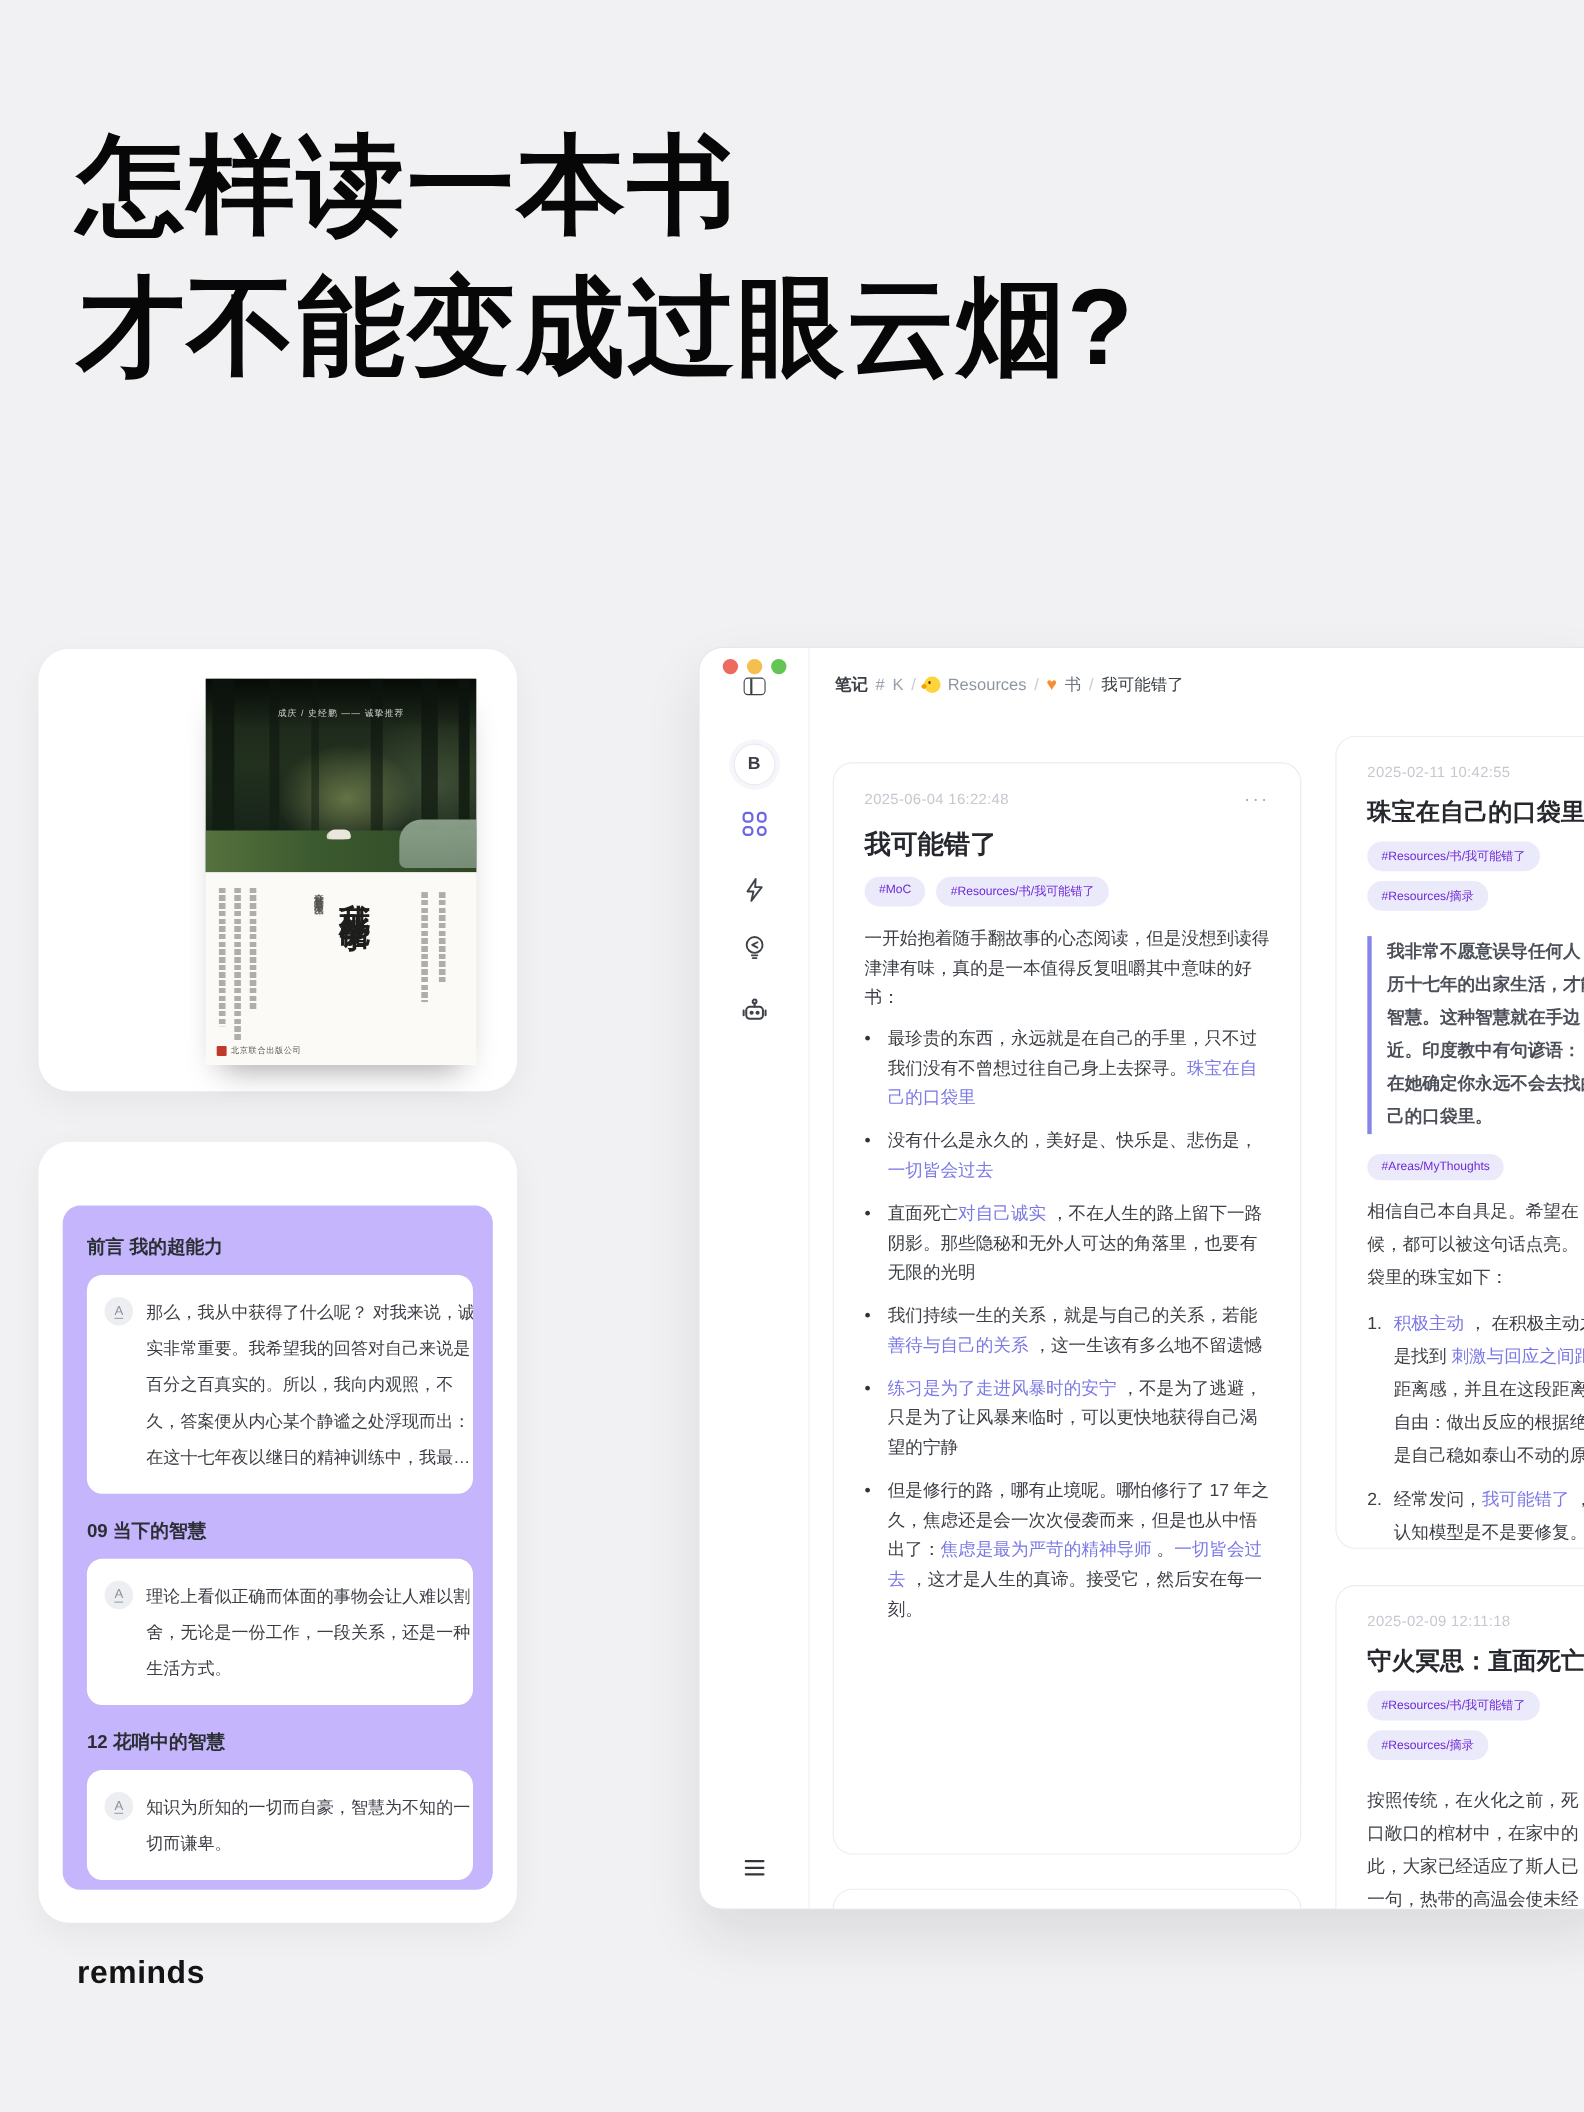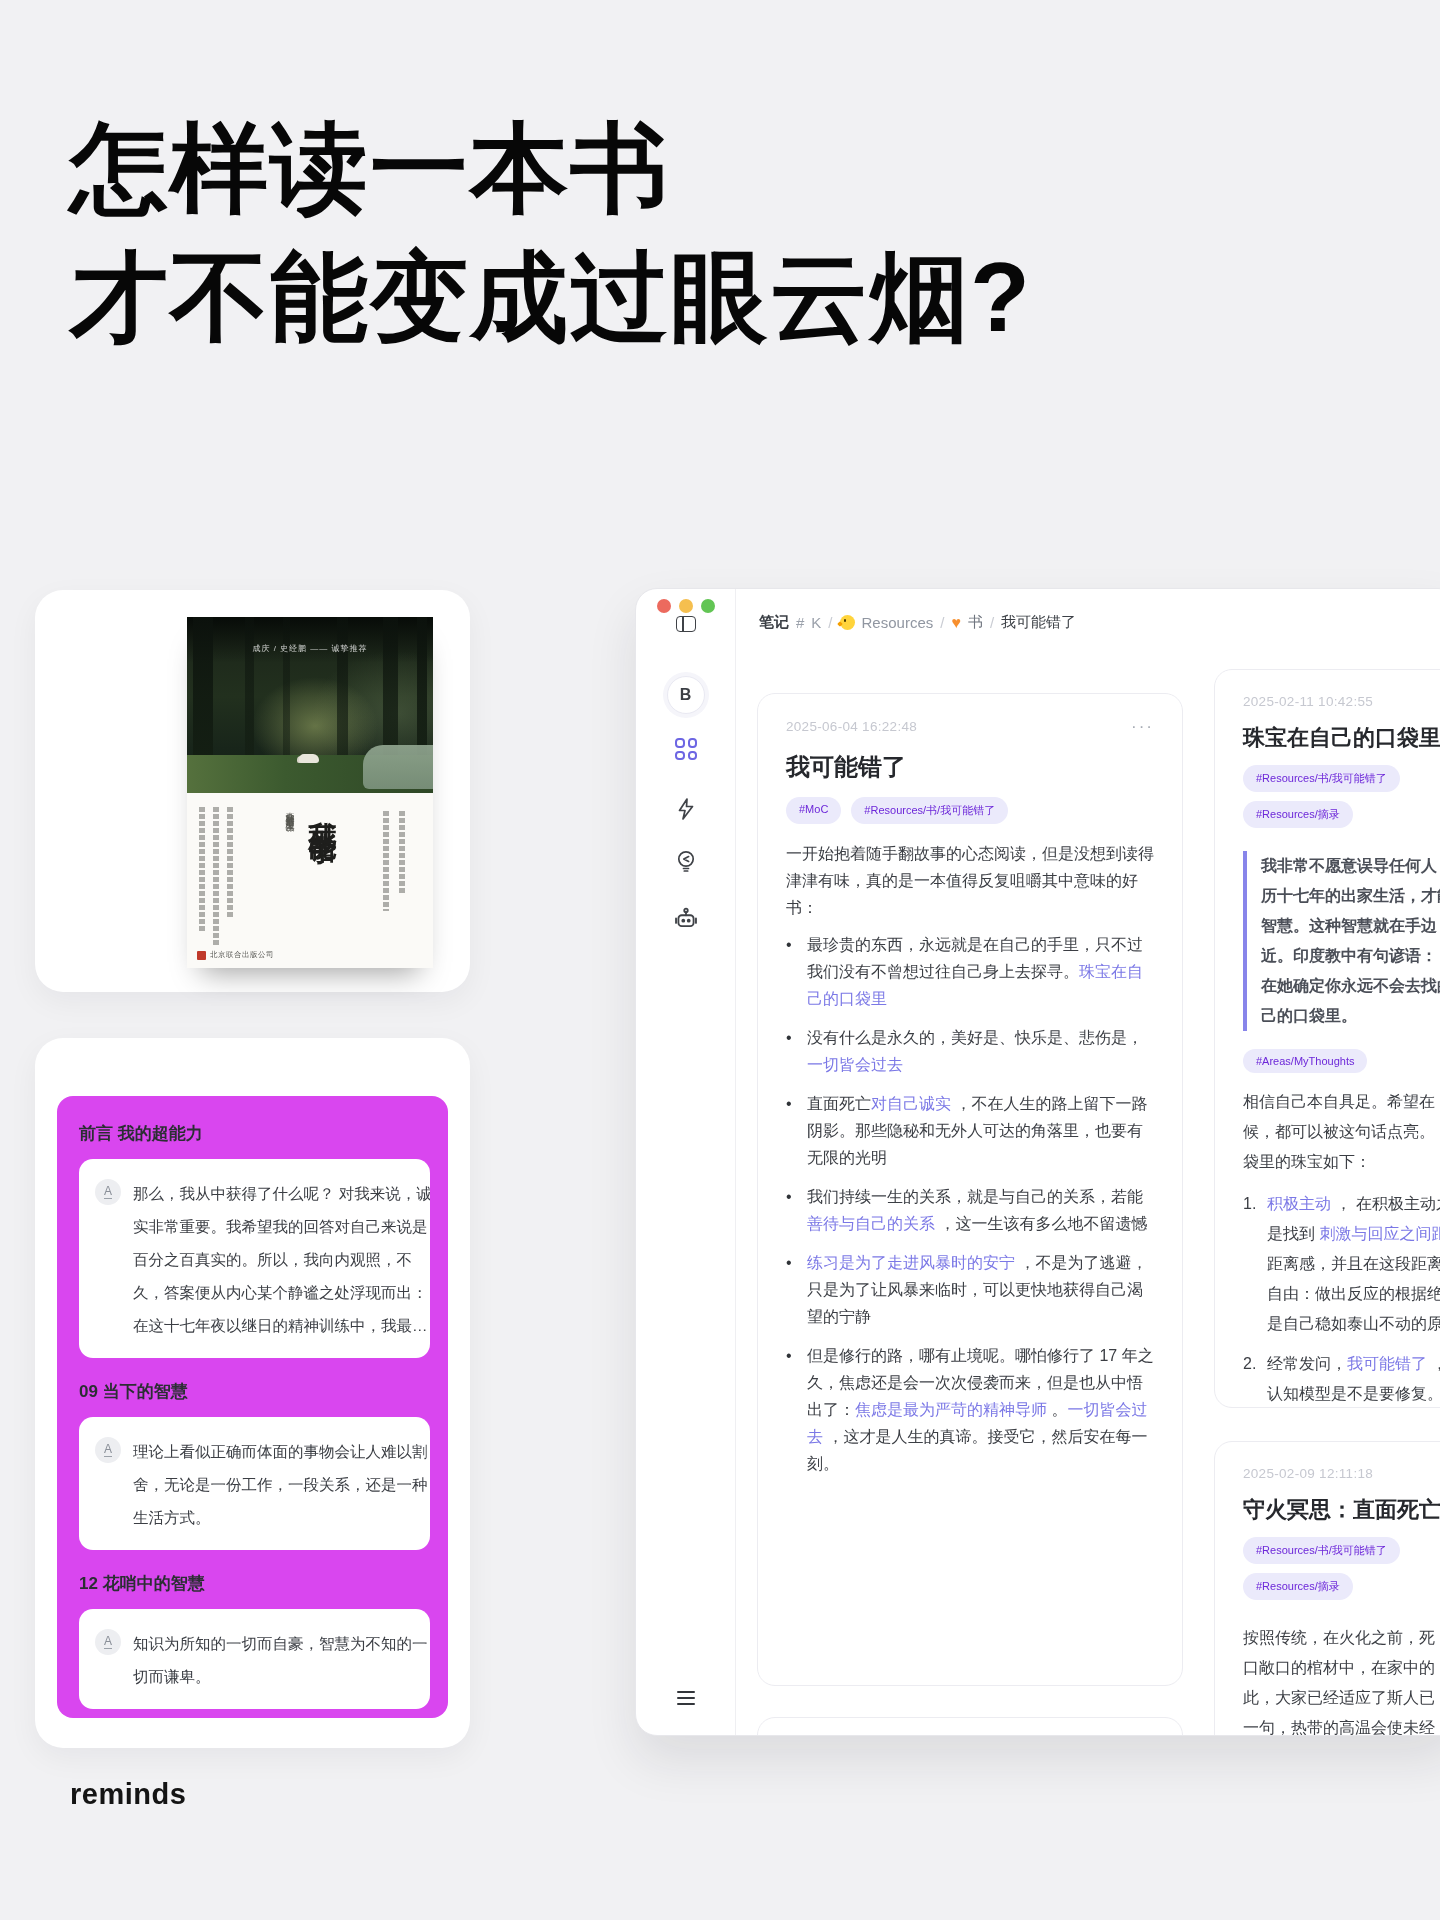--- a/index.html
+++ b/index.html
@@ -43,21 +43,21 @@
   .v-text { writing-mode:vertical-rl; text-orientation:upright; position:absolute; color:#3A3A38; }
   .band-subtitle { left:96px; top:12px; font-size:9px; letter-spacing:1px; color:#55554f; }
   .band-title { left:116px; top:6px; font-size:28px; font-weight:900; letter-spacing:5px; color:#1E1E1C; }
   .publisher { position:absolute; left:10px; bottom:8px; display:flex; align-items:center; gap:4px; }
   .pub-mark { width:9px; height:9px; background:#C0392B; border-radius:1px; }
   .pub-name { font-size:7.5px; color:#5A5A56; letter-spacing:.5px; }
 
   
   .notes-card { left:35px; top:1038px; width:435px; height:710px; }
   .inner-panel { position:absolute; left:22px; top:58px; width:391px; height:622px;
-      background:#d946ef; border-radius:16px; padding:24px 18px 0 22px; }
+      background:#c4b5fd; border-radius:16px; padding:24px 18px 0 22px; }
   .hl-section-title { font-size:17px; font-weight:700; color:#2B2E33; margin:2px 0 14px 0; }
   .hl-quote { background:#fff; border-radius:14px; padding:18px 14px 16px 16px; display:flex;
       gap:12px; margin-bottom:22px; overflow:hidden; }
   .hl-avatar { flex:0 0 26px; width:26px; height:26px; border-radius:50%; background:#EDEEF1;
       display:flex; align-items:center; justify-content:center; margin-top:2px; }
   .hl-avatar span { font-size:12px; color:#8A8F98; border-bottom:1.5px solid #9AA0A8; line-height:1.1; }
   .hl-lines { font-size:15.5px; line-height:33px; color:#3B3E44; white-space:nowrap; }
 
   
   .brand { position:absolute; left:70px; top:1778px; font-size:29px; font-weight:700;

